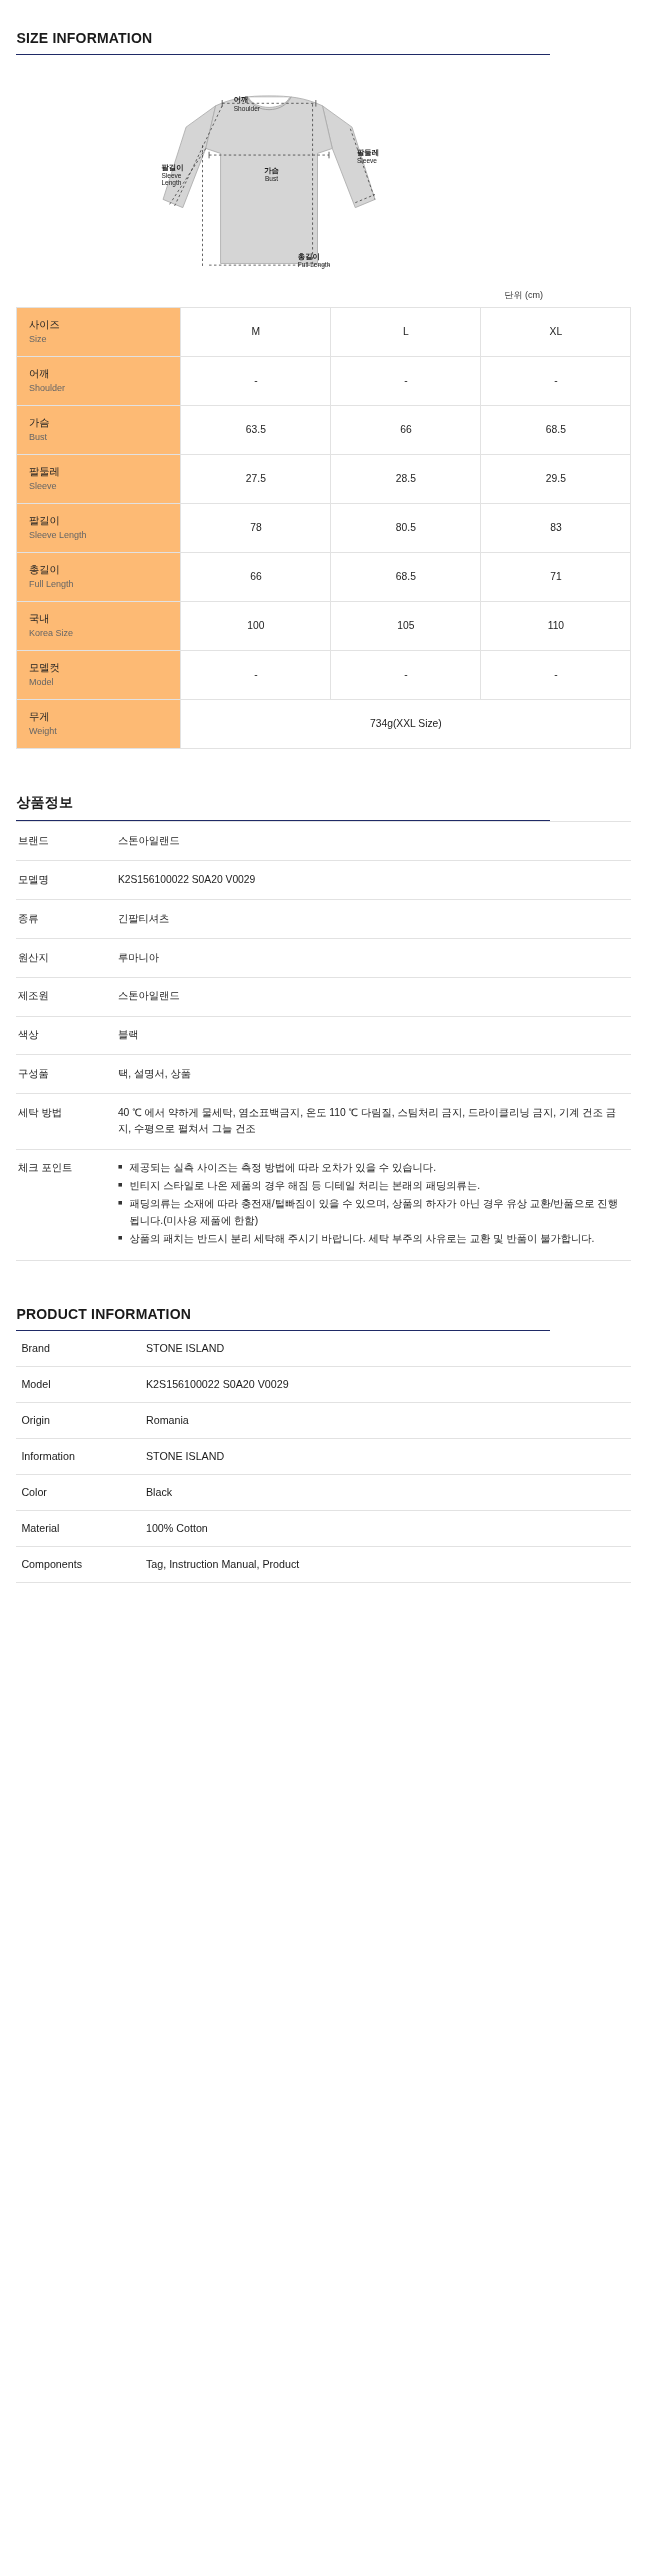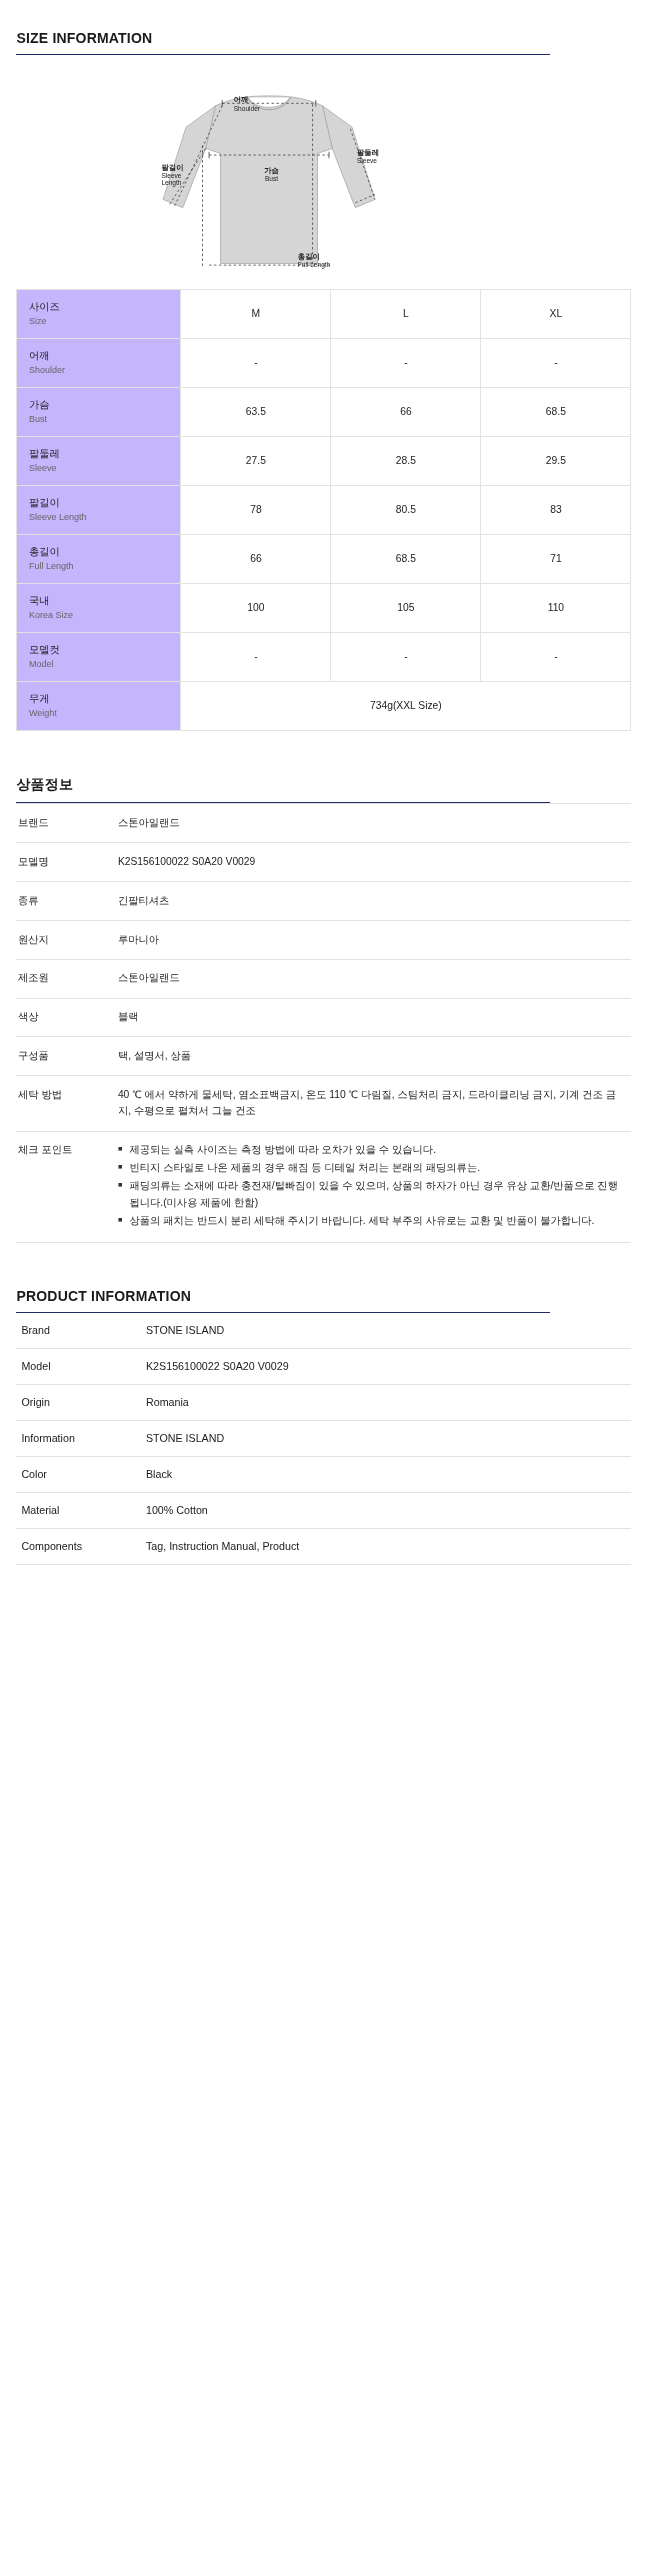--- a/index.html
+++ b/index.html
@@ -52,21 +52,21 @@
     font-size: 10.3px;
     color: #222;
     text-align: center;
     padding: 10px 3.3px;
     line-height: 1.45;
   }
   .size-table .rowhead {
     text-align: left;
     padding-left: 11.5px;
     width: 164px;
-    background: #c4b5fd;
+    background: #fdba74;
     color: #222;
   }
   .size-table .rowhead .kr { display: block; font-size: 10.3px; }
   .size-table .rowhead .en { display: block; font-size: 9px; color: #666; }
 
   
   .info-table { table-layout: fixed; }
   .info-table td {
     border: 0.8px solid #e2e2e2;
     border-left: none;
@@ -169,20 +169,21 @@
 
         <text x="196" y="134" font-size="9" font-weight="bold" text-anchor="middle">가슴</text>
         <text x="196" y="144" font-size="8" text-anchor="middle">Bust</text>
 
         <text x="228" y="238" font-size="9" font-weight="bold" text-anchor="start">총길이</text>
         <text x="228" y="248" font-size="8" text-anchor="start">Full Length</text>
       </g>
     </svg>
   </div>
 
+  <div class="unit-note">단위 (cm)</div>
 
   <table class="size-table">
     <tbody>
       <tr>
         <td class="rowhead">
           <span class="kr">사이즈</span>
           <span class="en">Size</span>
         </td>
         <td>M</td>
         <td>L</td>

